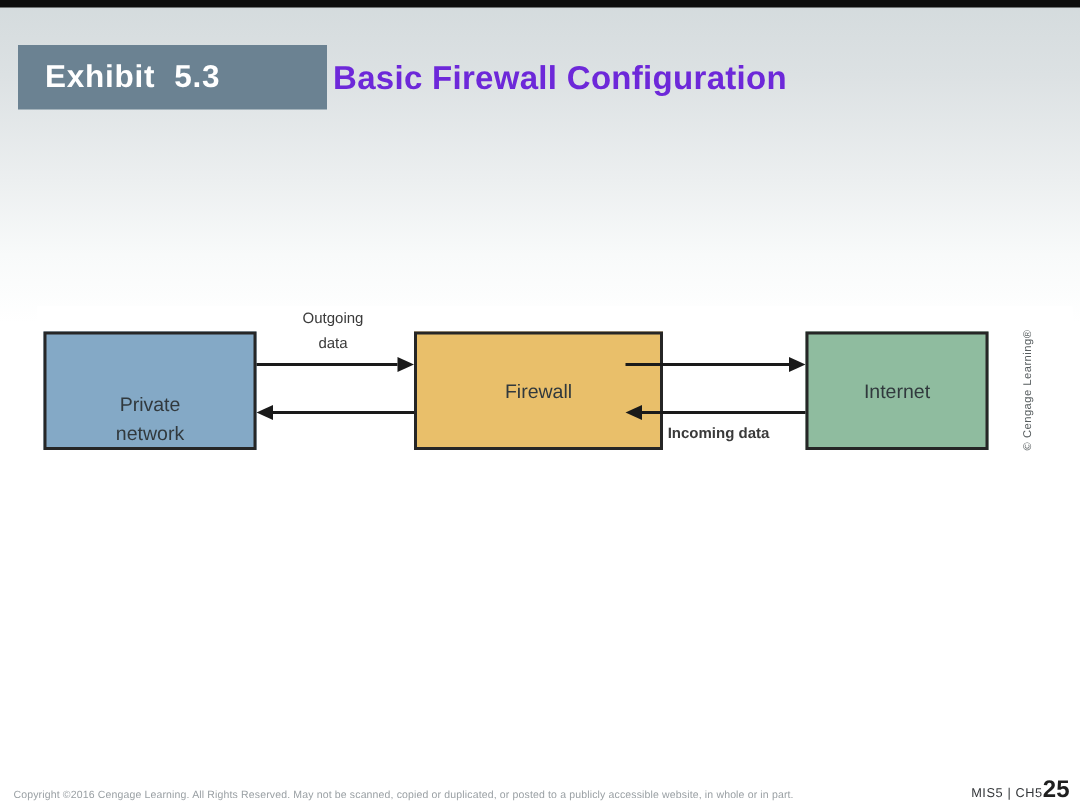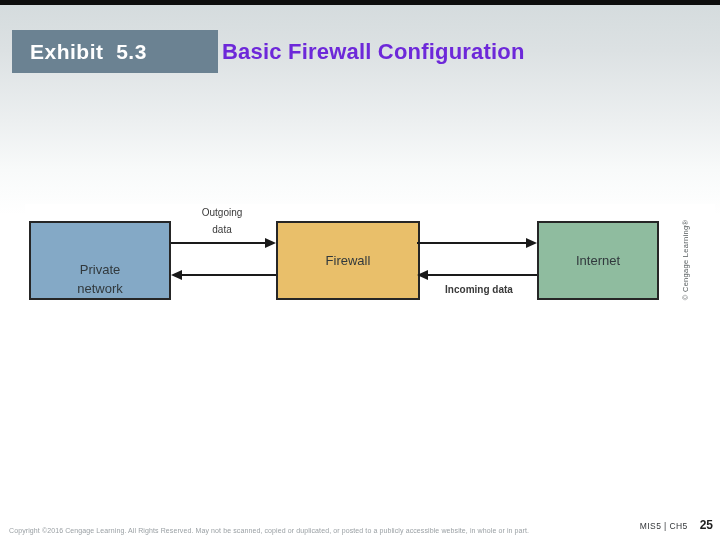--- a/index.html
+++ b/index.html
@@ -21,21 +21,21 @@
     position:absolute;left:222px;top:30px;height:43px;display:flex;align-items:center;
     color:#6d28d9;font-weight:bold;font-size:22px;letter-spacing:0.2px;
   }
   .diagram-panel{position:absolute;left:25px;top:204px;width:690px;height:116px;background:#ffffff;}
   .node{
     position:absolute;top:221px;height:79px;box-sizing:border-box;
     border:2px solid #262626;display:flex;align-items:center;justify-content:center;
     font-size:13px;line-height:19px;color:#31393d;text-align:center;white-space:pre-line;
   }
   .node-private{left:29px;width:142px;background:#84a9c6;align-items:flex-end;}
-  .node-firewall{left:276px;width:144px;background:#e9bf6a;justify-content:center;}
+  .node-firewall{left:276px;width:166px;background:#e9bf6a;justify-content:center;}
   .node-internet{left:537px;width:122px;background:#8fbc9f;}
   .arrow{position:absolute;height:2px;background:#1a1a1a;}
   .arrow.head-right::after{
     content:"";position:absolute;right:-11px;top:-4px;width:0;height:0;
     border-left:11px solid #1a1a1a;border-top:5px solid transparent;border-bottom:5px solid transparent;
   }
   .arrow.head-left::before{
     content:"";position:absolute;left:-11px;top:-4px;width:0;height:0;
     border-right:11px solid #1a1a1a;border-top:5px solid transparent;border-bottom:5px solid transparent;
   }
@@ -51,24 +51,24 @@
   .label-incoming{left:419px;top:281px;width:120px;font-weight:bold;}
   .credit-vertical{
     position:absolute;left:685px;top:260px;
     transform:translate(-50%,-50%) rotate(-90deg);transform-origin:center;
     font-size:7.5px;color:#565c5e;white-space:nowrap;letter-spacing:0.3px;
   }
   .footer-copyright{
     position:absolute;left:9px;top:527px;font-size:7px;color:#9aa0a4;letter-spacing:0.1px;
   }
   .footer-right{
-    position:absolute;right:7px;top:518px;display:flex;align-items:baseline;gap:12px;
+    position:absolute;right:7px;top:518px;display:flex;align-items:baseline;gap:0;
   }
   .footer-course{font-size:8.5px;color:#333639;letter-spacing:0.4px;}
-  .footer-page{font-size:12px;font-weight:bold;color:#1f1f1f;}
+  .footer-page{font-size:16px;font-weight:bold;color:#1f1f1f;}
 </style>
 </head>
 <body>
 
 <div class="top-bar"></div>
 
 <div class="exhibit-badge">
   <span>Exhibit  5.3</span>
 </div>
 

